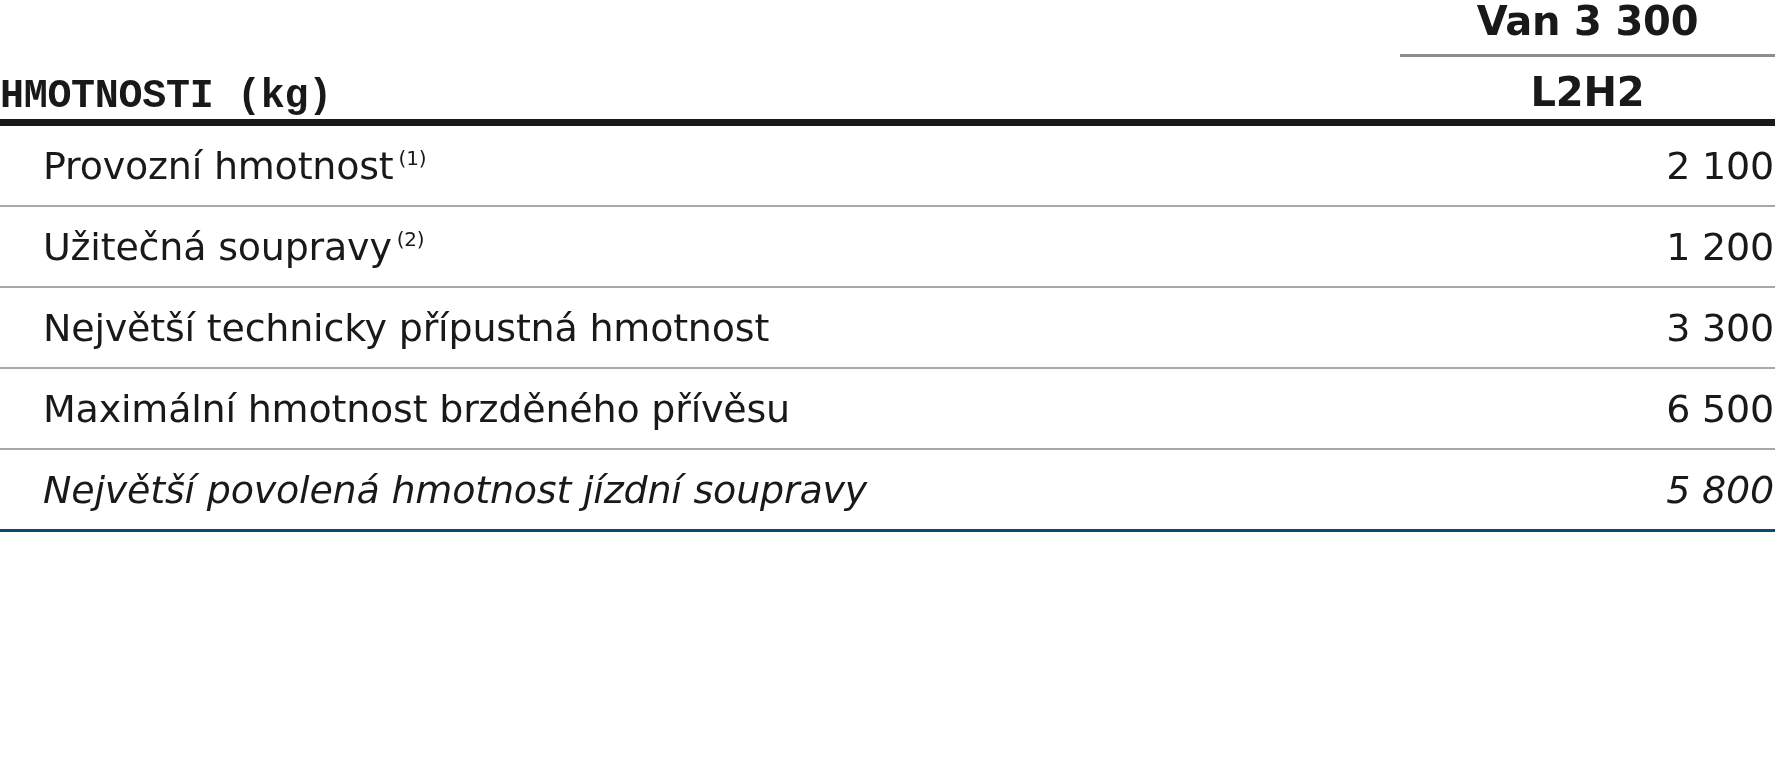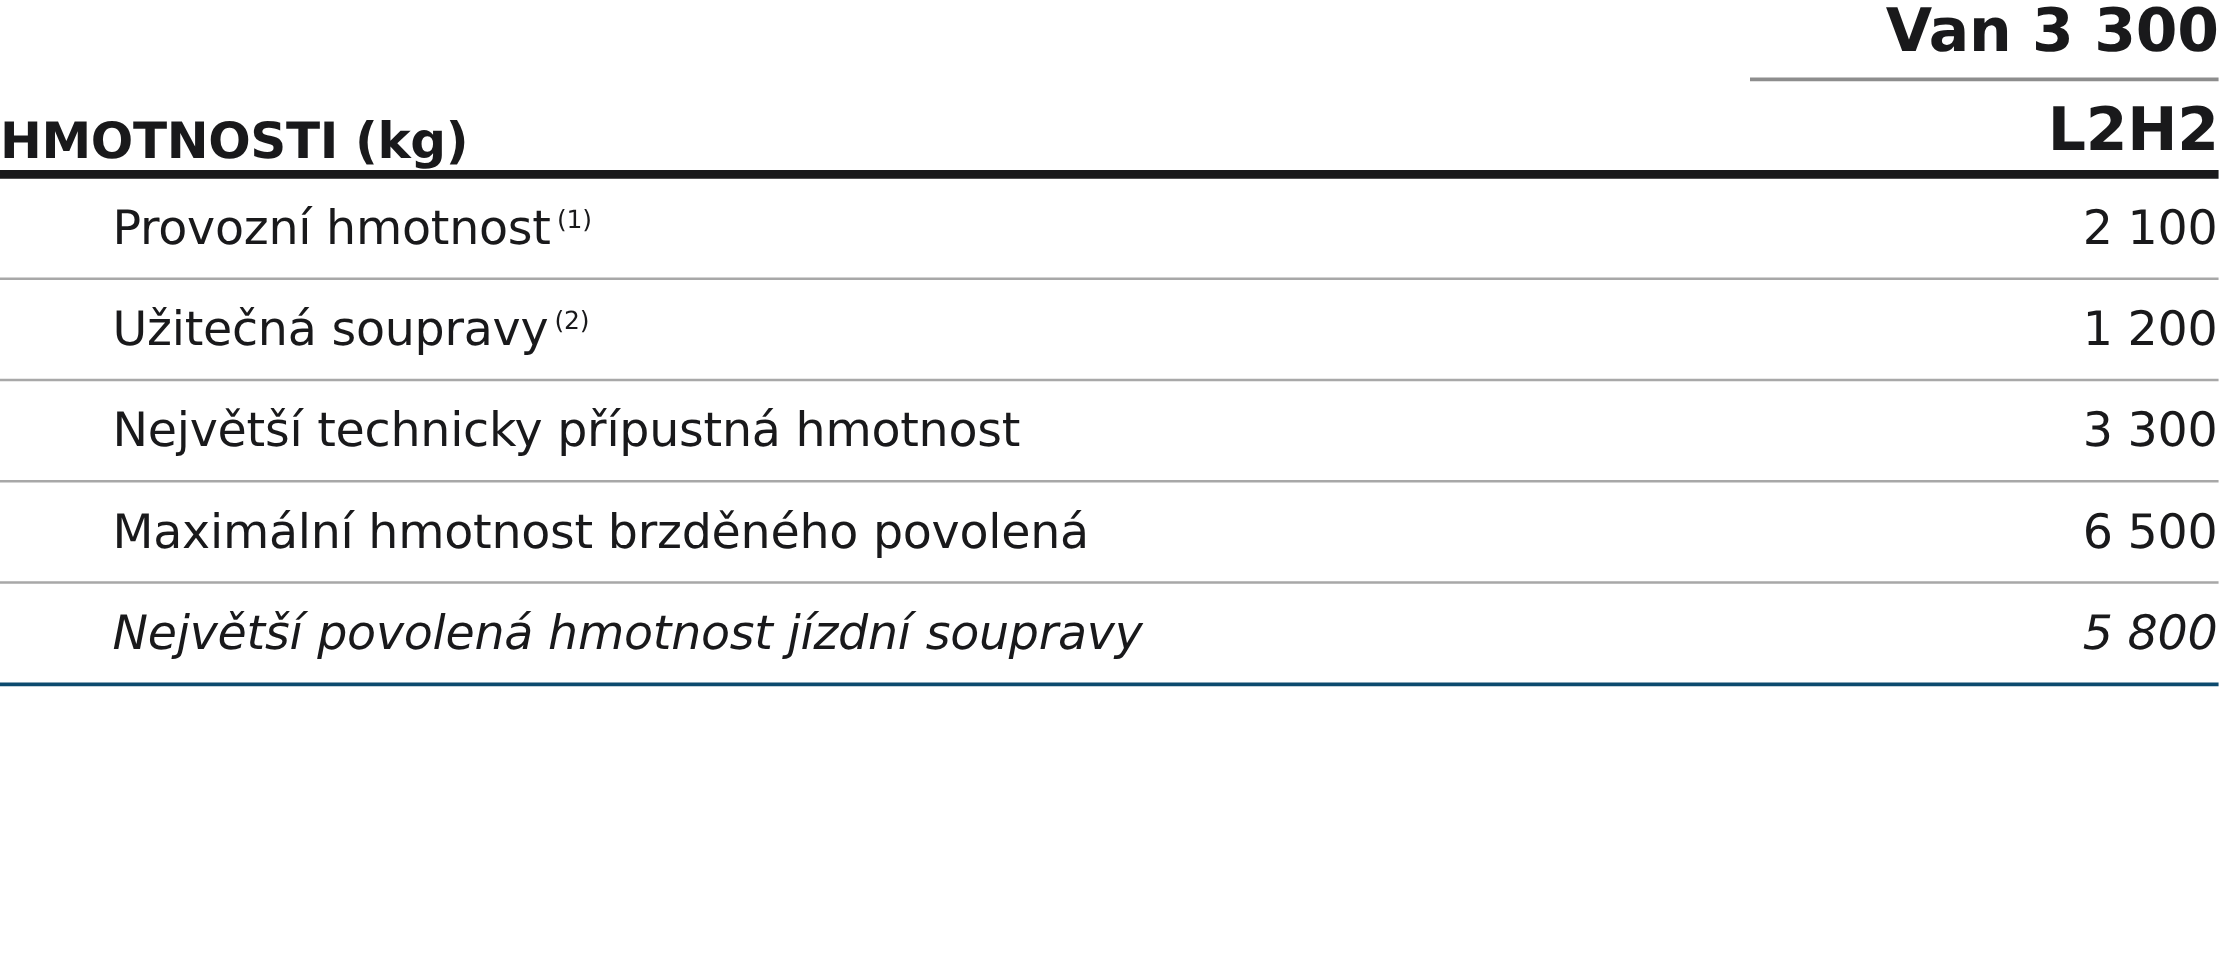--- a/index.html
+++ b/index.html
@@ -39,24 +39,25 @@
     height: 118px;
   }
   .group-title {
     font-size: 40px;
     font-weight: bold;
     letter-spacing: -0.3px;
     padding-left: 62px;
     padding-bottom: 6px;
     color: #19191b;
     white-space: nowrap;
+    font-family: Liberation Mono, monospace;
   }
   .variant-head {
-    text-align: right;
-    font-size: 48px;
+    text-align: center;
+    font-size: 40px;
     font-weight: bold;
     color: #19191b;
     letter-spacing: -0.2px;
     line-height: 1.05;
   }
   .variant-name {
     padding-bottom: 12px;
     border-bottom: 3px solid #8d8d8d;
     margin-left: -0px;
     margin-right: -0px;
@@ -80,21 +81,21 @@
     vertical-align: middle;
   }
   tr.data-row:last-of-type td {
     border-bottom: 3px solid #0c4a6e;
     font-style: italic;
   }
 
   td.label-cell {
     font-size: 38px;
     font-weight: 400;
-    padding-left: 90px;
+    padding-left: 43px;
     color: #19191b;
     letter-spacing: -0.2px;
     white-space: nowrap;
   }
   td.label-cell sup {
     font-size: 20px;
     vertical-align: super;
     padding-left: 5px;
     font-weight: 400;
   }
@@ -135,21 +136,21 @@
         <td class="value-cell">1 200</td>
       </tr>
 
       <tr class="data-row">
         <td class="label-cell"><span>Největší technicky přípustná hmotnost</span><sup></sup></td>
         <td class="value-cell">3 300</td>
       </tr>
 
 
       <tr class="data-row">
-        <td class="label-cell"><span>Maximální hmotnost brzděného povolená</span><sup></sup></td>
+        <td class="label-cell"><span>Maximální hmotnost brzděného přívěsu</span><sup></sup></td>
         <td class="value-cell">6 500</td>
       </tr>
 
       <tr class="data-row">
         <td class="label-cell"><span>Největší povolená hmotnost jízdní soupravy</span><sup></sup></td>
         <td class="value-cell">5 800</td>
       </tr>
     </tbody>
   </table>
 </div>

